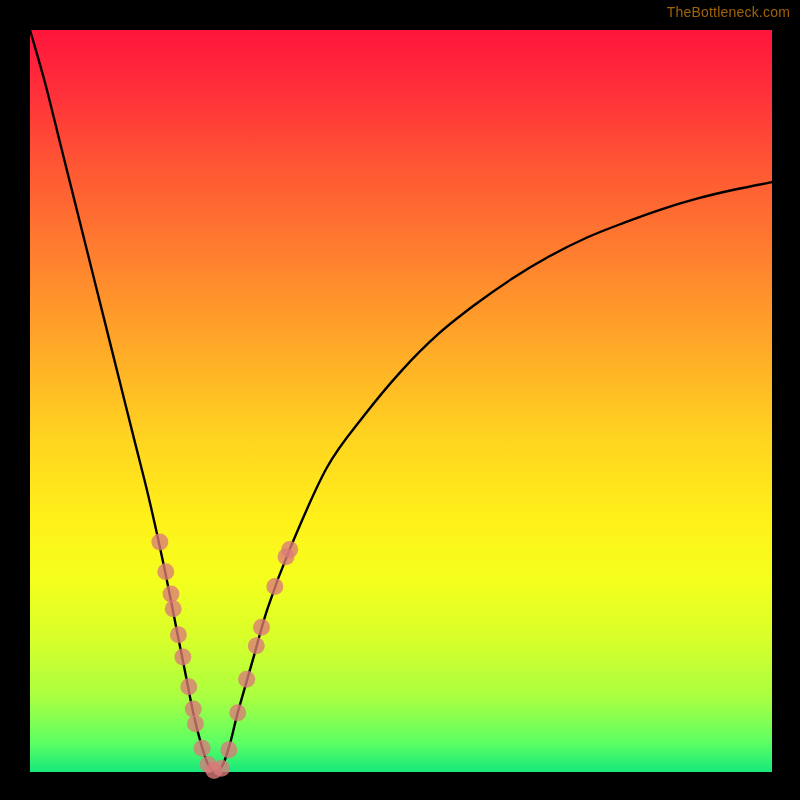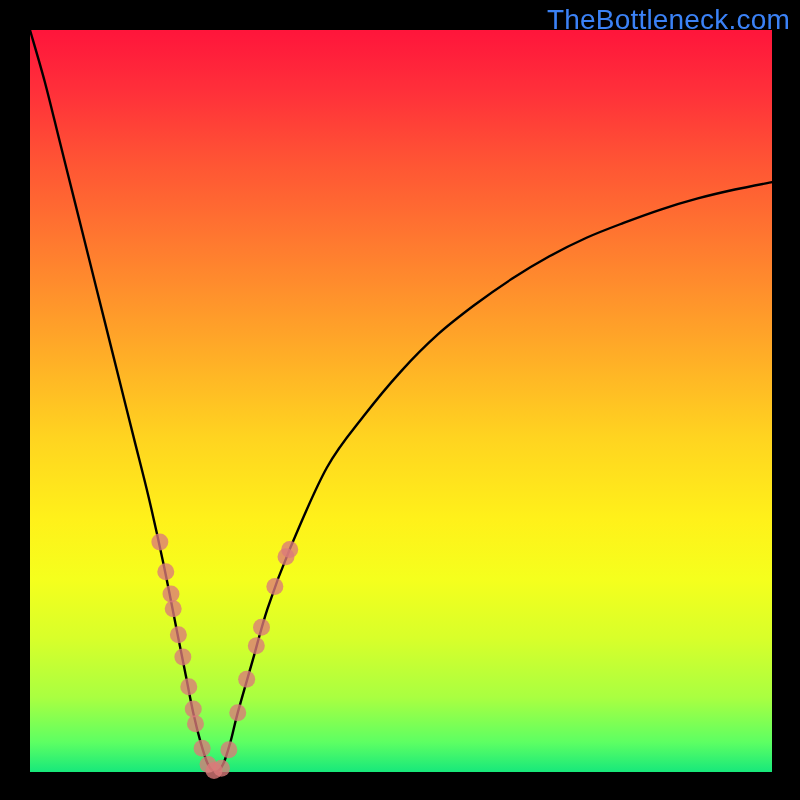--- a/index.html
+++ b/index.html
@@ -14,22 +14,22 @@
   .frame {
     position: relative;
     width: 800px;
     height: 800px;
     background: #000;
   }
   .watermark {
     position: absolute;
     top: 4px;
     right: 10px;
-    color: #3b82f6;
-    font-size: 28px;
+    color: #a16207;
+    font-size: 14px;
     font-weight: 500;
     letter-spacing: 0.2px;
     z-index: 10;
   }
   .plot {
     position: absolute;
     left: 30px;
     top: 30px;
     width: 742px;
     height: 742px;

